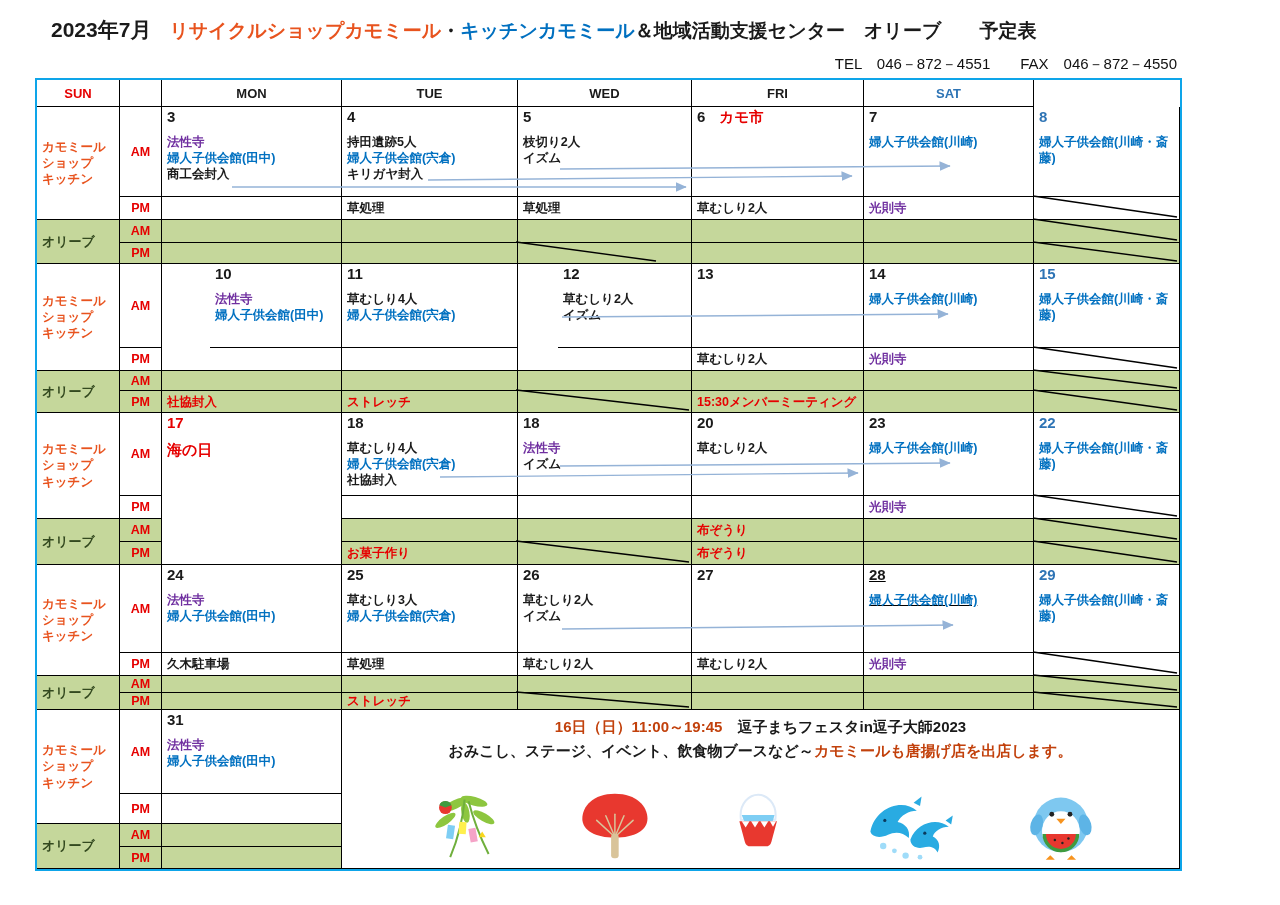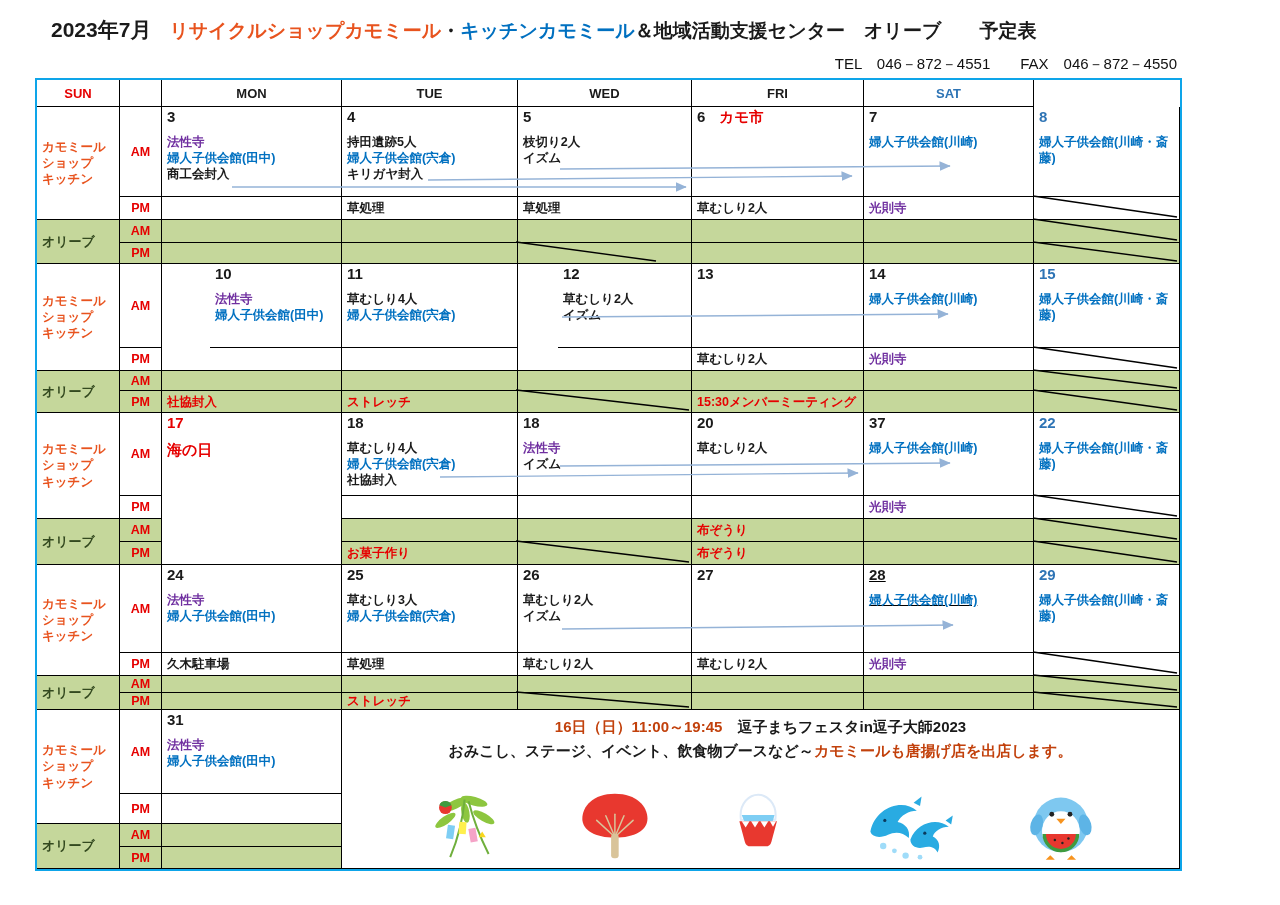--- a/index.html
+++ b/index.html
@@ -363,21 +363,21 @@
       <div class="cell day" style="grid-area: 10 / 6;">
         <div class="numrow">
           <span class="num">20</span>
         </div>
         <div class="lines">
           <div class="ev" data-color="black">草むしり2人</div>
         </div>
       </div>
       <div class="cell day" style="grid-area: 10 / 7;">
         <div class="numrow">
-          <span class="num">37</span>
+          <span class="num">23</span>
         </div>
         <div class="lines">
           <div class="ev" data-color="blue">婦人子供会館(川崎)</div>
         </div>
       </div>
       <div class="cell day" style="grid-area: 10 / 8;">
         <div class="numrow">
           <span class="num sat">22</span>
         </div>
         <div class="lines">

